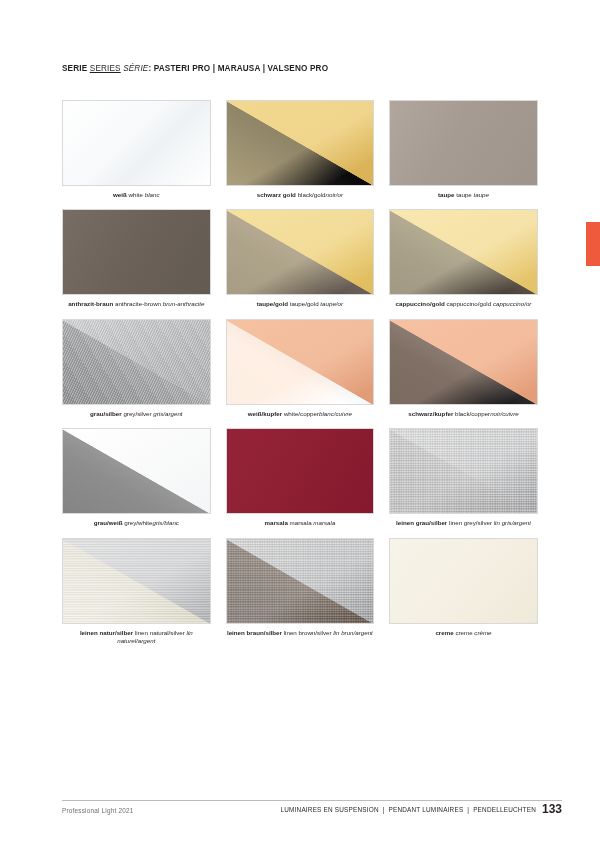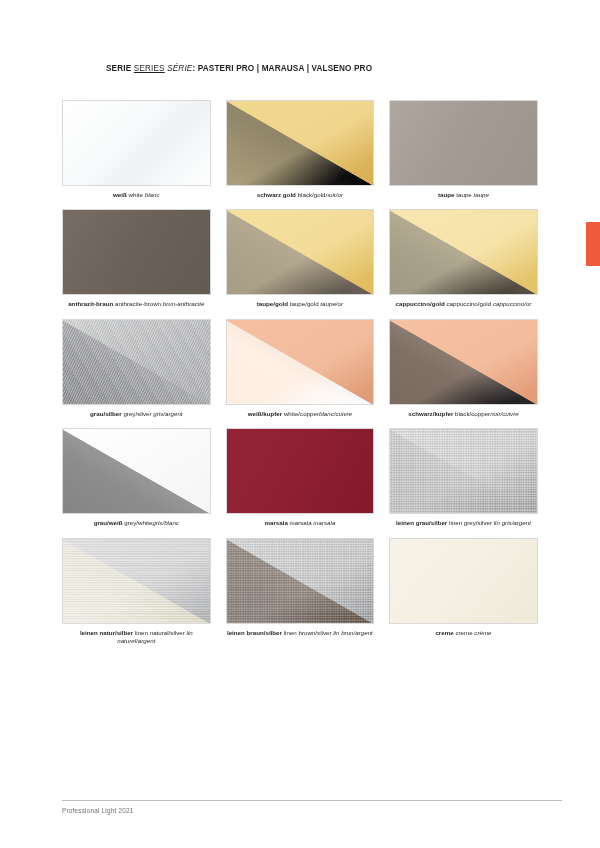--- a/index.html
+++ b/index.html
@@ -26,21 +26,21 @@
   .series-header {
     position: absolute;
     left: 62px;
     top: 64px;
     font-size: 8.2px;
     font-weight: bold;
     letter-spacing: 0.15px;
     color: #231f20;
     white-space: nowrap;
   }
-  .series-header .lbl-de { font-weight: bold; font-style: normal; margin-left: 44px; }
+  .series-header .lbl-de { font-weight: bold; font-style: normal; }
   .series-header .lbl-en { font-weight: normal; font-style: normal; text-decoration: underline; }
   .series-header .lbl-fr { font-weight: normal; font-style: italic; }
   .series-header .names  { font-weight: bold; }
 
   
   .grid {
     position: absolute;
     left: 62px;
     top: 100px;
     width: 476px;
@@ -345,15 +345,25 @@
       </div>
     </div>
 
   </div>
 
   <div class="edge-tab"></div>
 
   <div class="footer">
     <div class="footer-rule"></div>
     <div class="footer-left">Professional Light 2021</div>
+    <div class="footer-right-wrap">
+      <span class="footer-text">
+        <span class="fr-it">LUMINAIRES EN SUSPENSION</span>
+        <span>&nbsp;|&nbsp;</span>
+        <span>PENDANT LUMINAIRES</span>
+        <span>&nbsp;|&nbsp;</span>
+        <span>PENDELLEUCHTEN</span>
+      </span>
+      <span class="page-number" style="position:relative;">133</span>
+    </div>
   </div>
 
 </div>
 
 </body></html>

